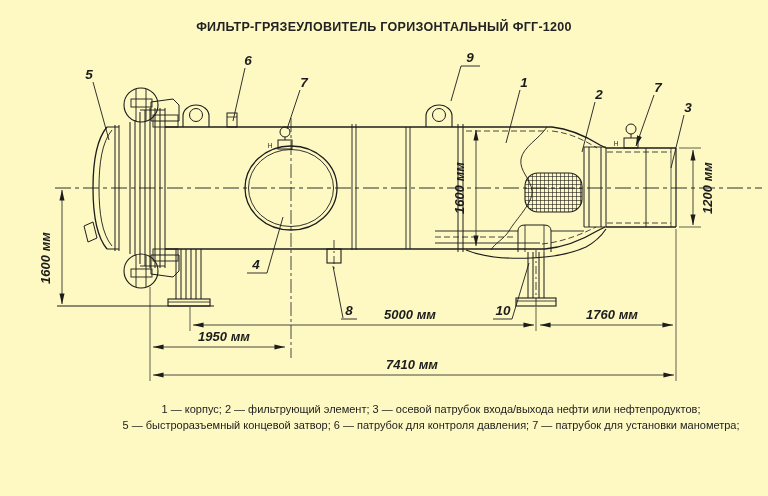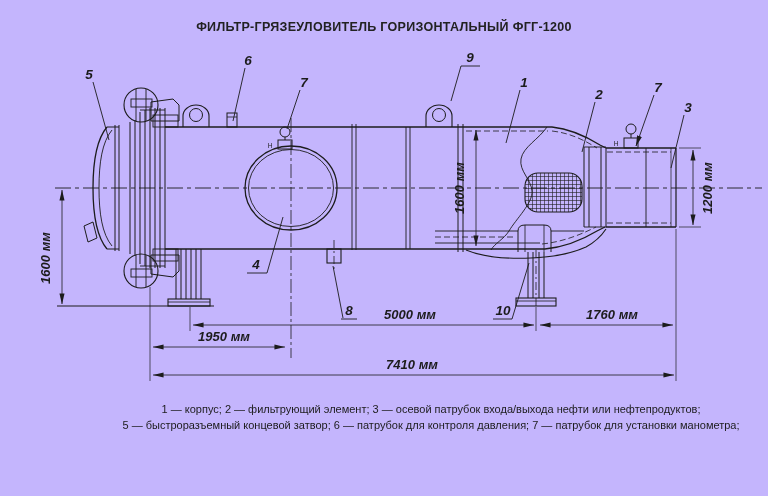--- a/index.html
+++ b/index.html
@@ -1,16 +1,16 @@
 <!DOCTYPE html>
 <html><head>
 <meta charset="utf-8">
 <style>
   html,body{margin:0;padding:0;background:#ffffff;}
-  .stage{position:relative;width:768px;height:496px;background:#c4b5fd;overflow:hidden;
+  .stage{position:relative;width:768px;height:496px;background:#fef9c3;overflow:hidden;
          font-family:"Liberation Sans", sans-serif;color:#1c1c1c;}
   .title{position:absolute;top:20px;left:0;width:768px;text-align:center;
          font-size:12.5px;font-weight:bold;letter-spacing:0.3px;color:#222;}
   .legend{position:absolute;top:402px;left:0;width:768px;text-align:center;color:#1c1c1c;padding-left:47px;}
   .legend div{font-size:11px;line-height:15.8px;white-space:nowrap;}
   svg{position:absolute;top:0;left:0;}
   svg text{font-family:"Liberation Sans", sans-serif;fill:#1c1c1c;}
   .dimtxt{font-size:13px;font-style:italic;font-weight:bold;}
   .callout{font-size:13.5px;font-style:italic;font-weight:bold;}
   .tinymark{font-size:6.5px;}

